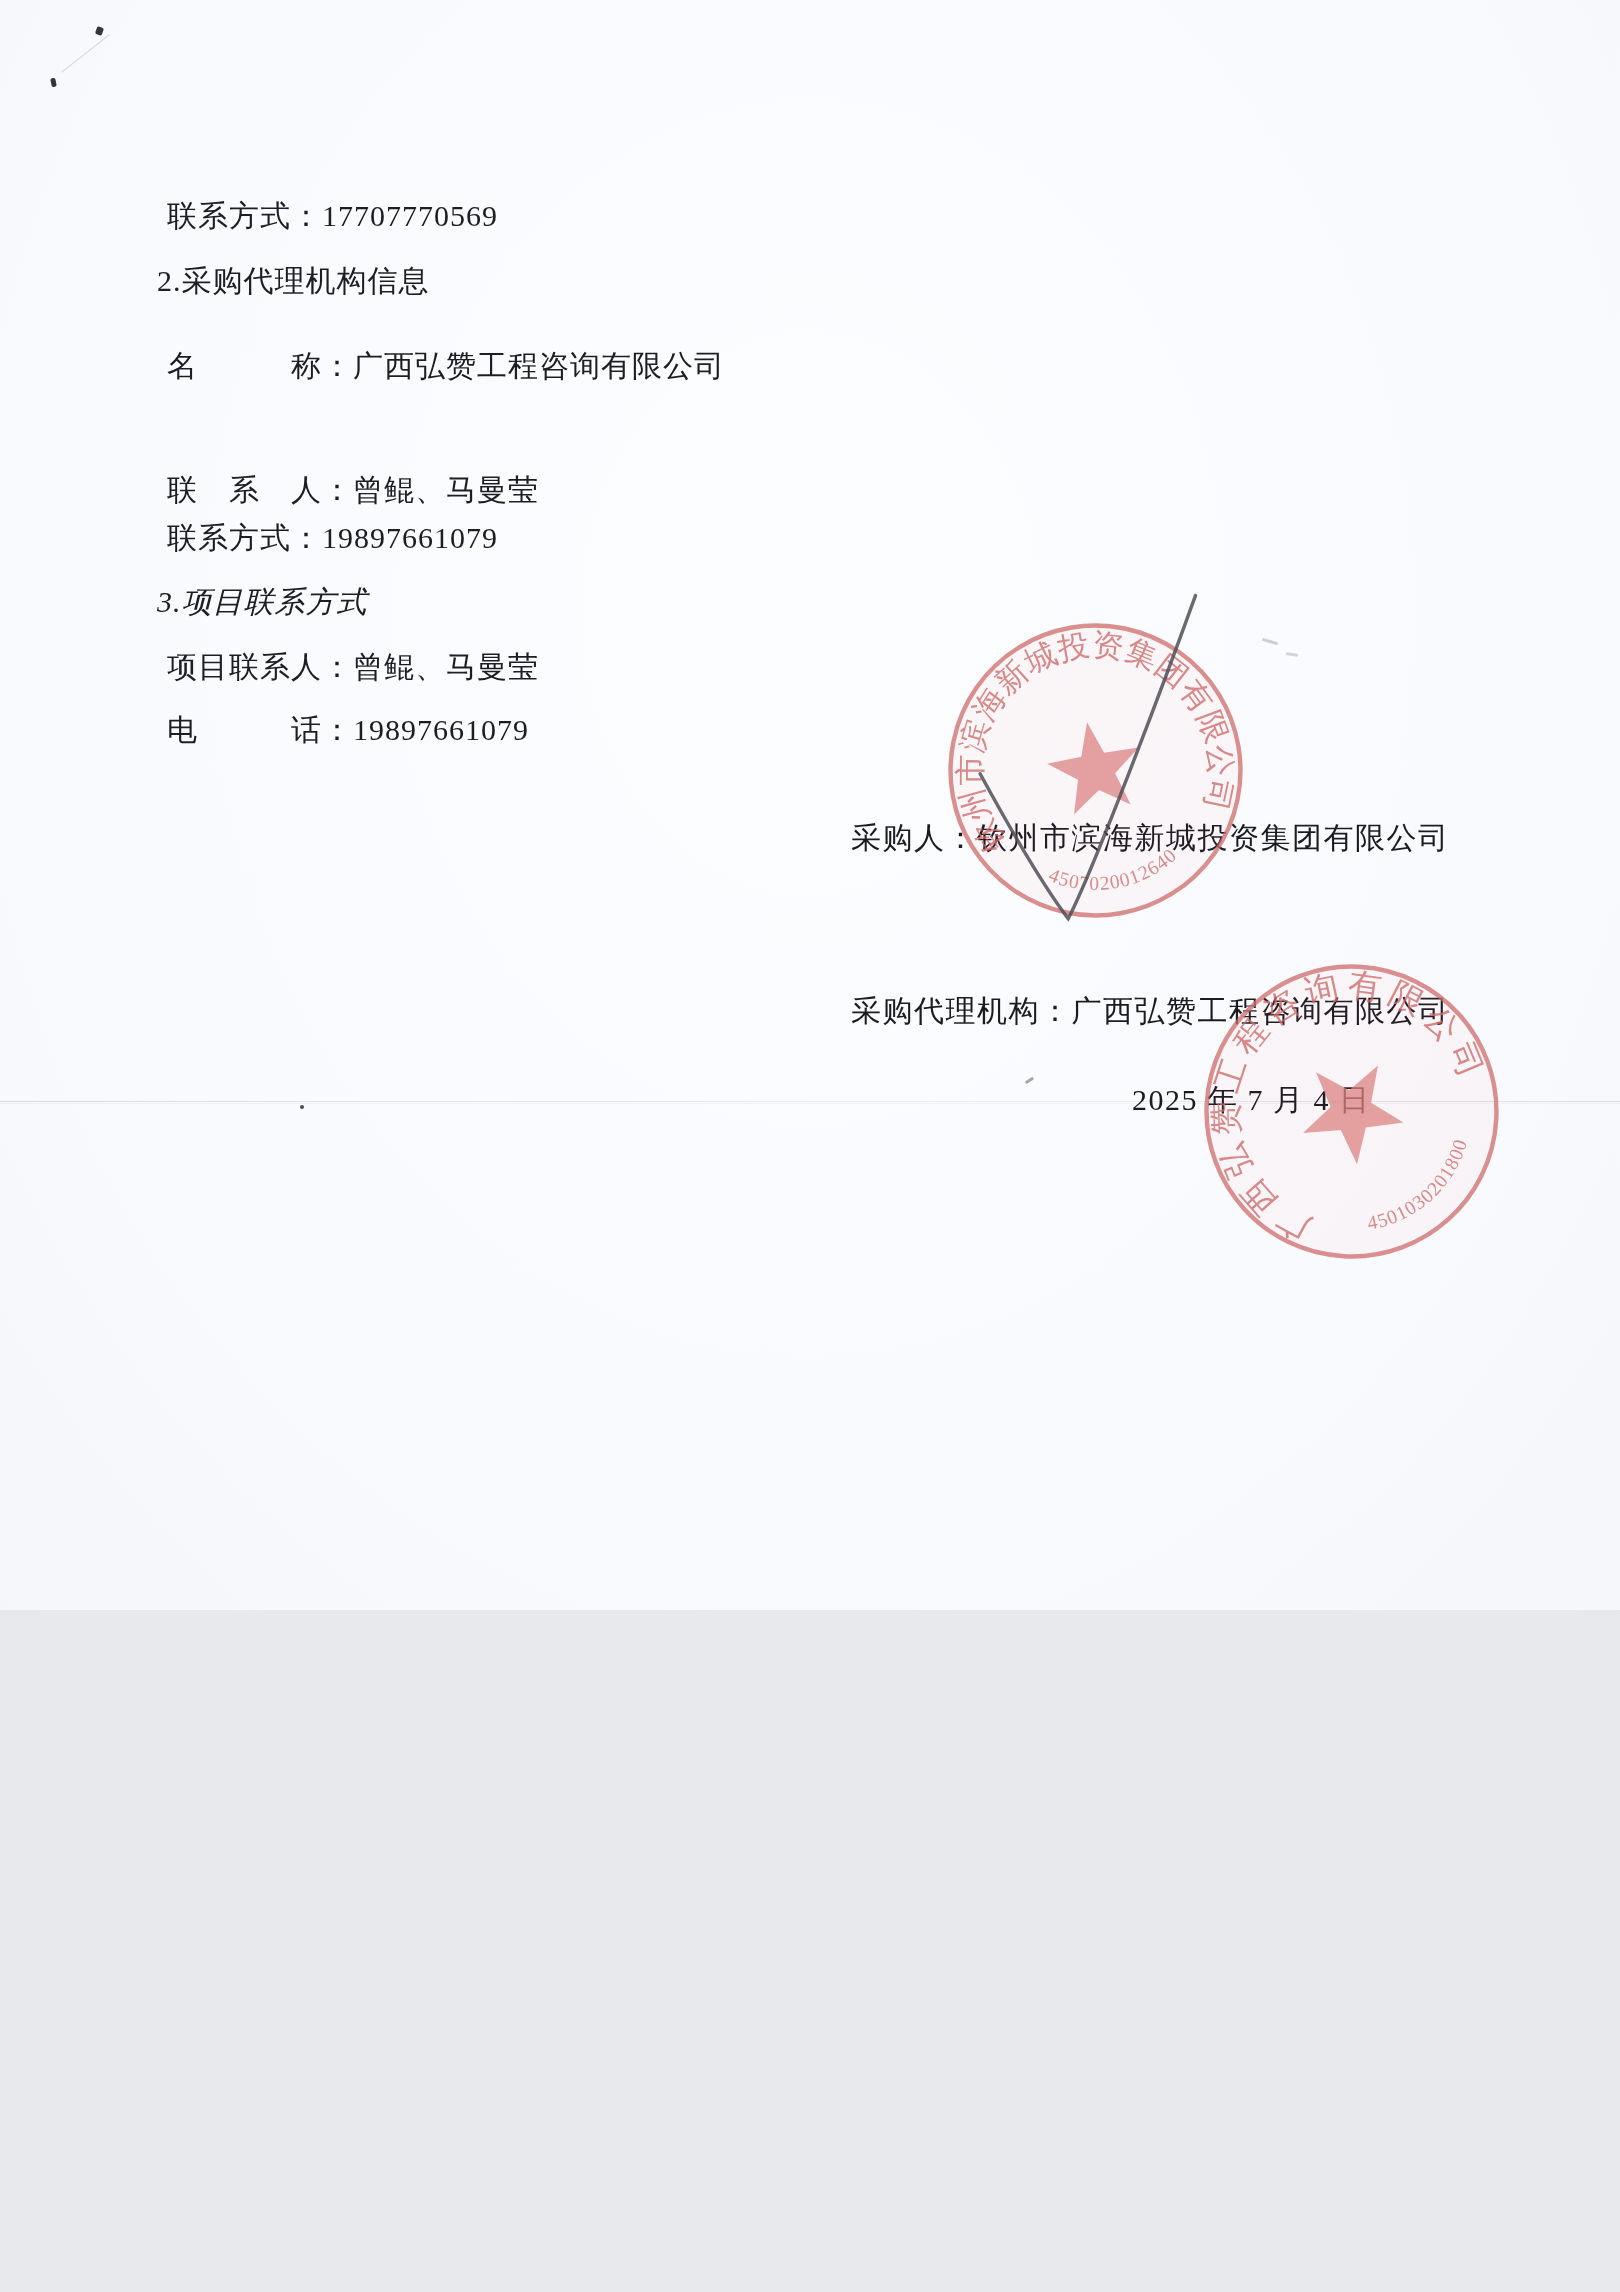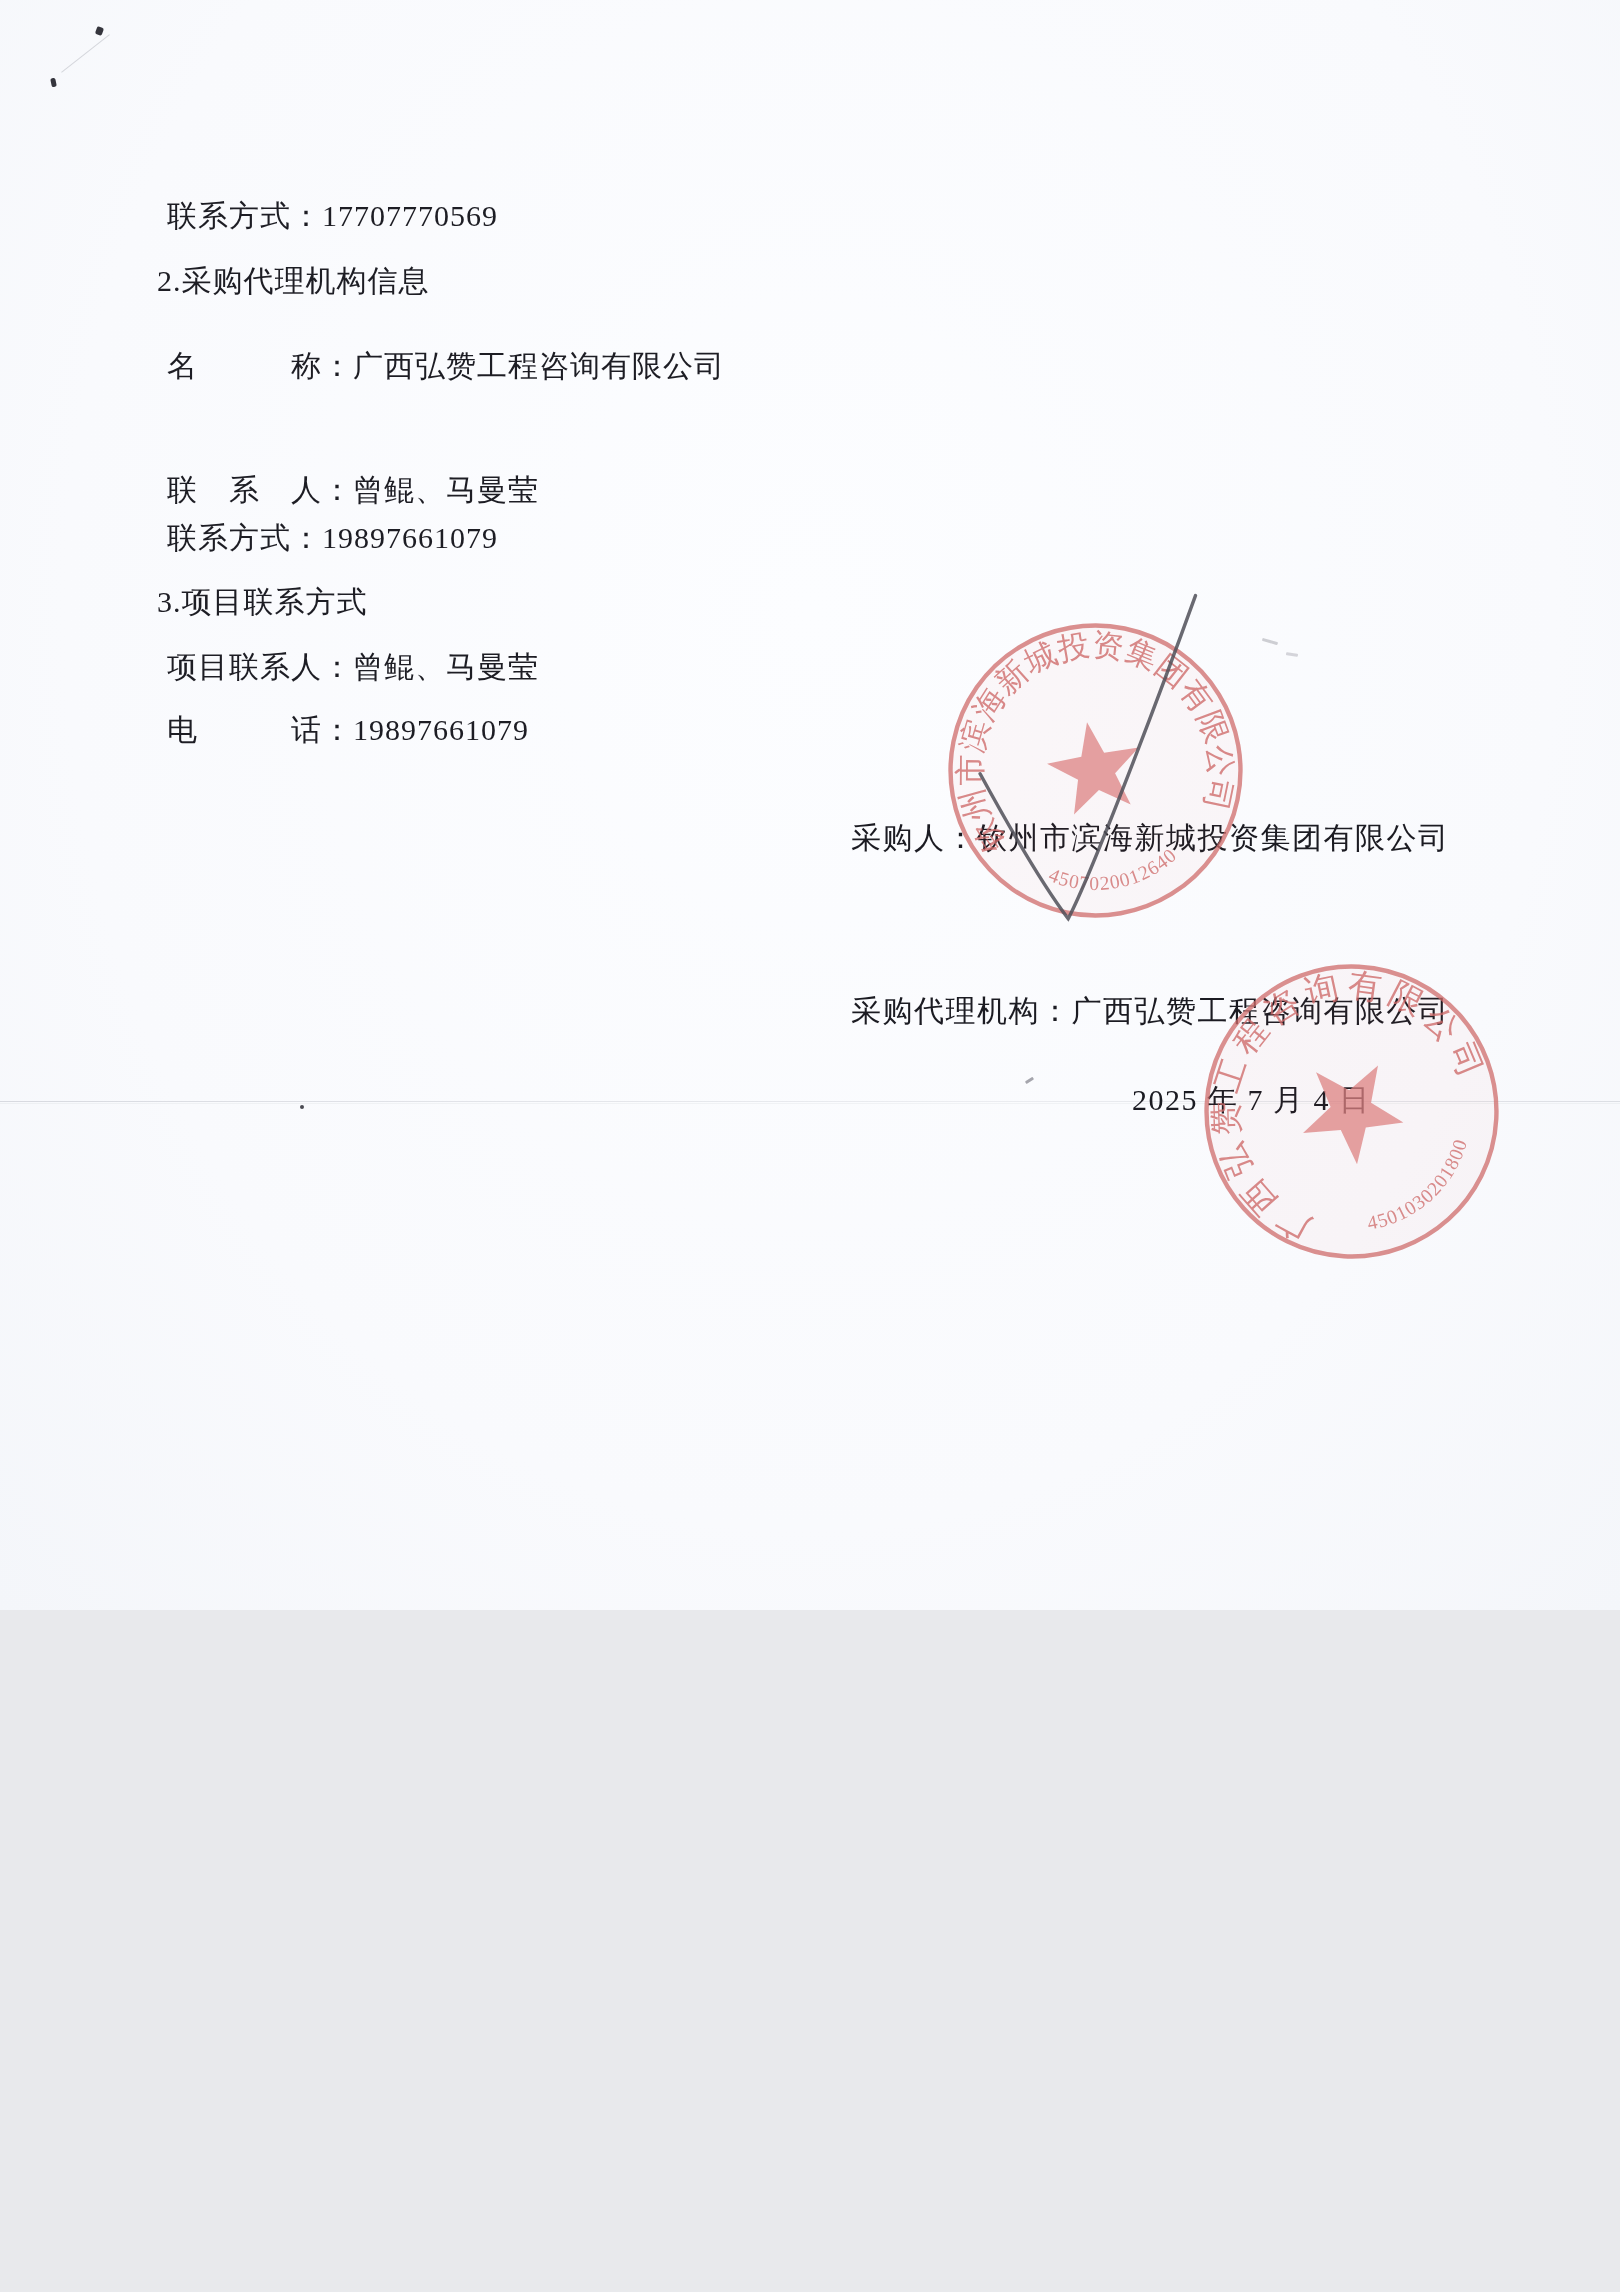--- a/index.html
+++ b/index.html
@@ -21,21 +21,21 @@
     white-space:nowrap;
   }
   .line .lab{letter-spacing:1px;}
   .heading{left:157px;}
   .l1{top:196px;}
   .l2{top:261px;}
   .l3{top:326px;margin-top:20px;}
   .l4{top:393px;}
   .l5{top:470px;text-align:right;}
   .l6{top:518px;}
-  .l7{top:582px;}
+  .l7{top:582px;font-style:italic;}
   .l8{top:647px;}
   .l9{top:710px;}
   .sig{
     position:absolute;
     font-size:30px;
     letter-spacing:1.5px;
     white-space:nowrap;
     color:#1b1b22;
   }
   .sig-buyer{left:851px;top:818px;z-index:2;}

